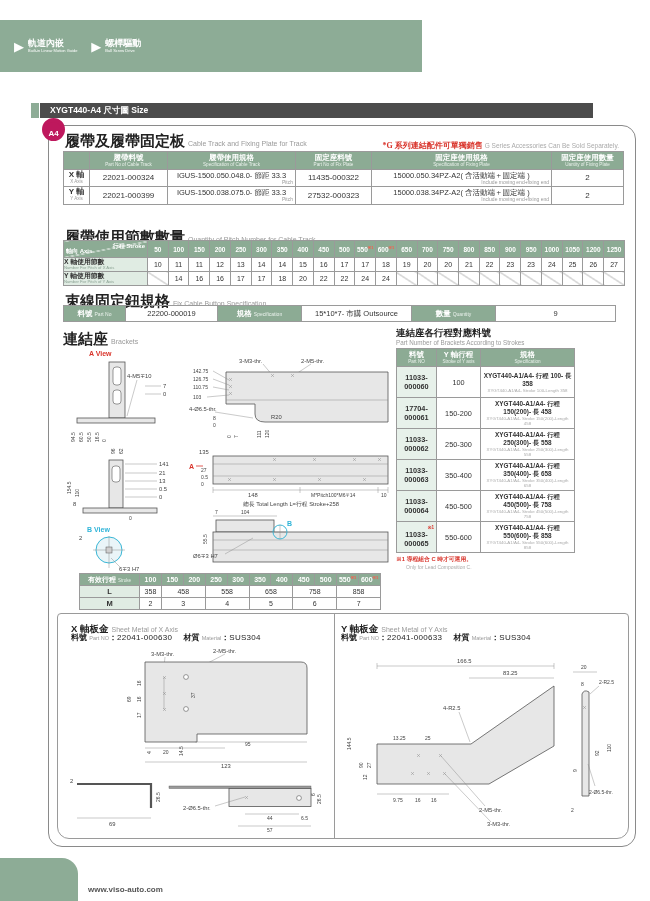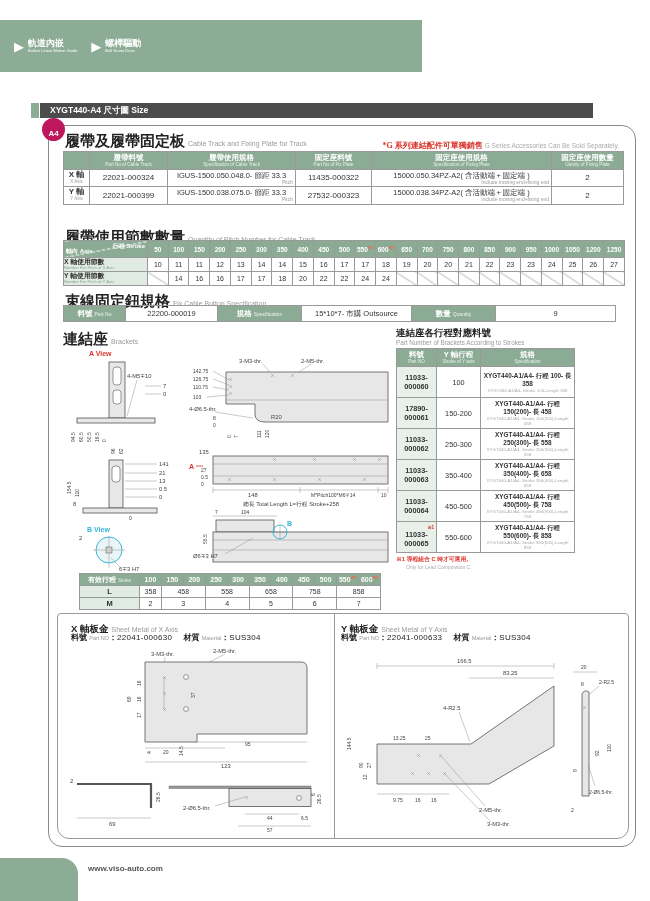--- a/index.html
+++ b/index.html
@@ -108,21 +108,21 @@
   svg { position:absolute; overflow:visible; }
   .dm { font-size:5.8px; fill:#444; font-family:"Liberation Sans",sans-serif; }
   .dm-s { font-size:5px; fill:#444; font-family:"Liberation Sans",sans-serif; }
   .dm-red { font-size:7px; fill:#d9342b; font-weight:bold; font-family:"Liberation Sans",sans-serif; }
   .dm-cyan { font-size:7px; fill:#2fb4d8; font-weight:bold; font-family:"Liberation Sans",sans-serif; }
   .plate { fill:#e7e7e7; stroke:#555; stroke-width:.8; }
   .thin { stroke:#888; stroke-width:.45; fill:none; }
 
   
   .footer-green { position:absolute; left:0; top:858px; width:78px; height:43px; background:#8dac96; border-radius:0 16px 0 0; }
-  .footer-url { position:absolute; left:88px; top:864px; font-size:8px; font-weight:bold; color:#555; }
+  .footer-url { position:absolute; left:88px; top:885px; font-size:8px; font-weight:bold; color:#555; }
 </style>
 </head>
 <body>
 
 <div class="header-band">
   <div class="badges">
     <div class="badge">
       <span class="tri">▶</span>
       <span class="bt">
           <span class="cn">軌道內嵌</span>
@@ -531,21 +531,21 @@
           <tr>
             <td class="bp-part"><span>11033-000060</span></td>
             <td class="bp-stroke">100</td>
             <td class="bp-spec">
               <span class="cn">XYGT440-A1/A4- 行程 100- 長 358</span>
               <span class="en">XYGT440-A1/A4- Stroke 100-Length 358</span>
             </td>
           </tr>
 
           <tr>
-            <td class="bp-part"><span>17890-000061</span></td>
+            <td class="bp-part"><span>17704-000061</span></td>
             <td class="bp-stroke">150-200</td>
             <td class="bp-spec">
               <span class="cn">XYGT440-A1/A4- 行程 150(200)- 長 458</span>
               <span class="en">XYGT440-A1/A4- Stroke 150(200)-Length 458</span>
             </td>
           </tr>
 
           <tr>
             <td class="bp-part"><span>11033-000062</span></td>
             <td class="bp-stroke">250-300</td>

